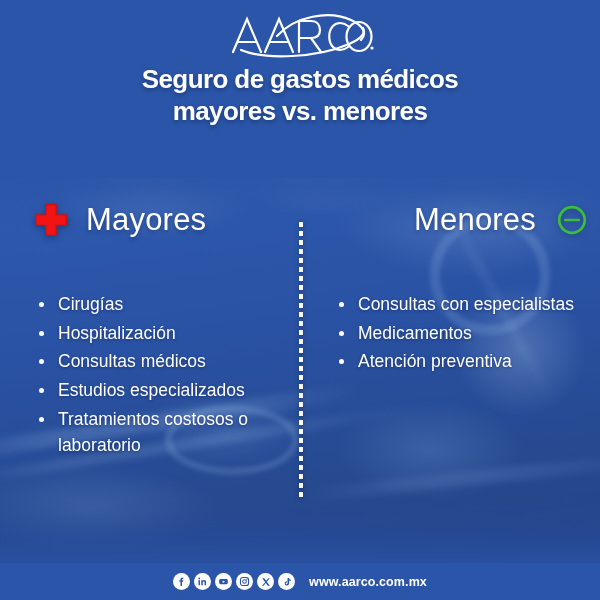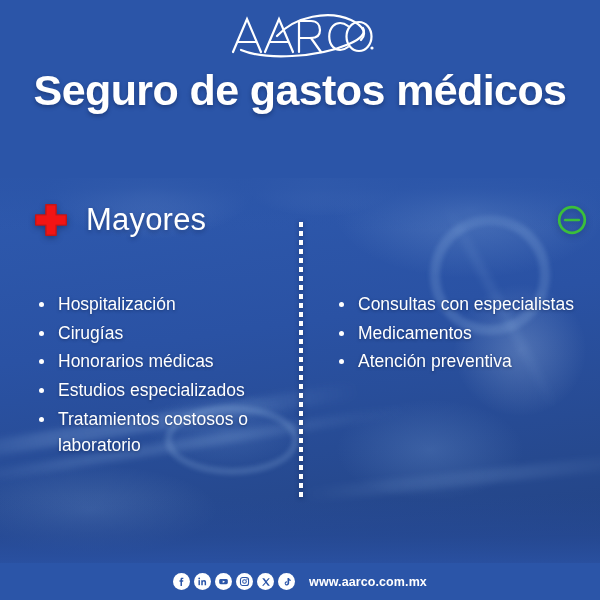--- a/index.html
+++ b/index.html
@@ -86,21 +86,21 @@
   .logo-wrap {
     height: 62px;
     display: flex;
     align-items: center;
     justify-content: center;
     padding-top: 8px;
     box-sizing: border-box;
   }
   .title {
     color: #ffffff;
-    font-size: 43px;
+    font-size: 26px;
     font-weight: bold;
     line-height: 1.22;
     letter-spacing: -0.6px;
     text-shadow: 0 2px 4px rgba(10,28,70,0.45);
     padding: 0 28px;
     margin-top: 2px;
   }
 
   
   .columns {
@@ -240,45 +240,47 @@
           <path d="M123 14 C118 10 112 10 108 14 C103 19 103 30 108 35 C112 39 118 39 123 35"></path>
           <ellipse cx="134" cy="24.5" rx="12.5" ry="14.5"></ellipse>
           <path d="M52 24 C70 4 104 -2 126 8 C139 14 142 22 136 28"></path>
           <path d="M16 38 C40 48 92 46 124 32 C136 27 141 21 138 16"></path>
         </g>
         <circle cx="147" cy="36" r="1.6" fill="#ffffff"></circle>
       </svg>
     </div>
     <div class="title">
       <div>Seguro de gastos médicos</div>
+      <div>mayores vs. menores</div>
     </div>
   </div>
 
   <div class="divider"></div>
 
   <div class="columns">
 
     <div class="col col-left">
       <div class="col-head left">
         <svg class="icon-cross" viewBox="0 0 40 40">
           <path d="M14 2 H26 V14 H38 V26 H26 V38 H14 V26 H2 V14 H14 Z" fill="#f21414" stroke="#c21616" stroke-width="1.6" stroke-linejoin="round"></path>
         </svg>
         <span class="col-title">Mayores</span>
       </div>
       <ul class="bullets">
+        <li>Cirugías</li>
         <li>Hospitalización</li>
-        <li>Cirugías</li>
-        <li>Honorarios médicas</li>
+        <li>Consultas médicos</li>
         <li>Estudios especializados</li>
         <li>Tratamientos costosos o laboratorio</li>
       </ul>
     </div>
 
     <div class="col col-right">
       <div class="col-head right">
+        <span class="col-title">Menores</span>
         <svg class="icon-minus" viewBox="0 0 40 40">
           <circle cx="20" cy="20" r="16" fill="none" stroke="#3bbf3b" stroke-width="3.4"></circle>
           <line x1="11.5" y1="20" x2="28.5" y2="20" stroke="#3bbf3b" stroke-width="3.4" stroke-linecap="round"></line>
         </svg>
       </div>
       <ul class="bullets">
         <li>Consultas con especialistas</li>
         <li>Medicamentos</li>
         <li>Atención preventiva</li>
       </ul>

